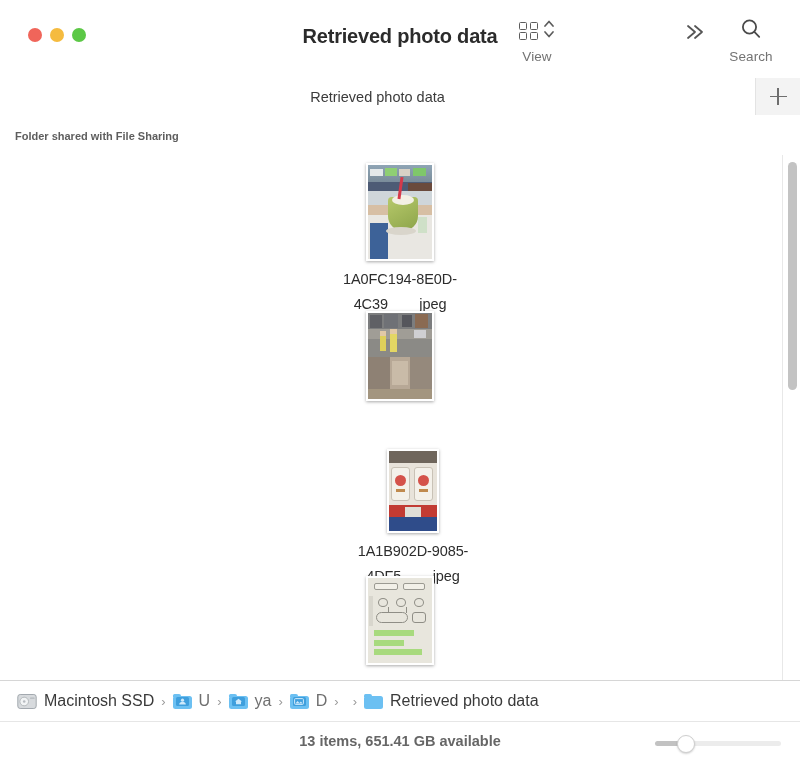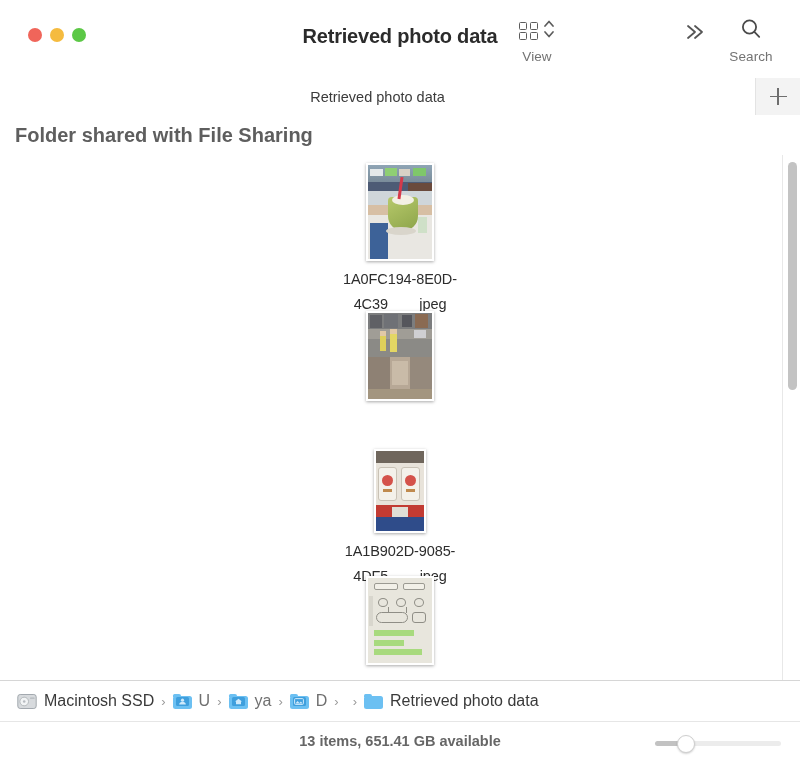--- a/index.html
+++ b/index.html
@@ -190,21 +190,21 @@
     left: 0; top: 116px;
     width: 800px;
     height: 39px;
     background: #ffffff;
     border-bottom: 1px solid #d6d6d6;
     display: flex;
     align-items: center;
   }
   #share-banner-label {
     margin-left: 15px;
-    font-size: 20px;
+    font-size: 11px;
     font-weight: bold;
     color: #5e5e5e;
   }
 
   
   #content {
     position: absolute;
     left: 0; top: 155px;
     width: 800px;
     height: 525px;
@@ -504,21 +504,21 @@
             <div class="art" style="left:0;top:44px;width:64px;height:42px;background:#b7a896;"></div>
             <div class="art" style="left:0;top:44px;width:22px;height:34px;background:#8e8174;"></div>
             <div class="art" style="left:42px;top:44px;width:22px;height:32px;background:#95897c;"></div>
             <div class="art" style="left:24px;top:48px;width:16px;height:24px;background:#c9bba8;"></div>
             <div class="art" style="left:0;top:76px;width:64px;height:10px;background:#a3957f;"></div>
           </div>
         </div>
       </div>
     </div>
 
-    <div class="file-item" style="left:315px; top:278px;">
+    <div class="file-item" style="left:328px; top:278px;">
       <div class="thumb-wrap">
         <div class="thumb" style="width:48px;height:80px;">
           <div class="thumb-img" style="width:48px;height:80px;background:#d4cfc6;">
             <div class="art" style="left:0;top:0;width:48px;height:12px;background:#6f665c;"></div>
             <div class="art" style="left:0;top:12px;width:48px;height:42px;background:#e8e3da;"></div>
             <div class="art" style="left:2px;top:16px;width:19px;height:34px;border-radius:3px;background:#f4f1ea;border:1px solid #c9c2b6;box-sizing:border-box;"></div>
             <div class="art" style="left:25px;top:16px;width:19px;height:34px;border-radius:3px;background:#f4f1ea;border:1px solid #c9c2b6;box-sizing:border-box;"></div>
             <div class="art" style="left:6px;top:24px;width:11px;height:11px;border-radius:50%;background:#d4524a;"></div>
             <div class="art" style="left:29px;top:24px;width:11px;height:11px;border-radius:50%;background:#d4524a;"></div>
             <div class="art" style="left:7px;top:38px;width:9px;height:3px;background:#c08a4e;"></div>

